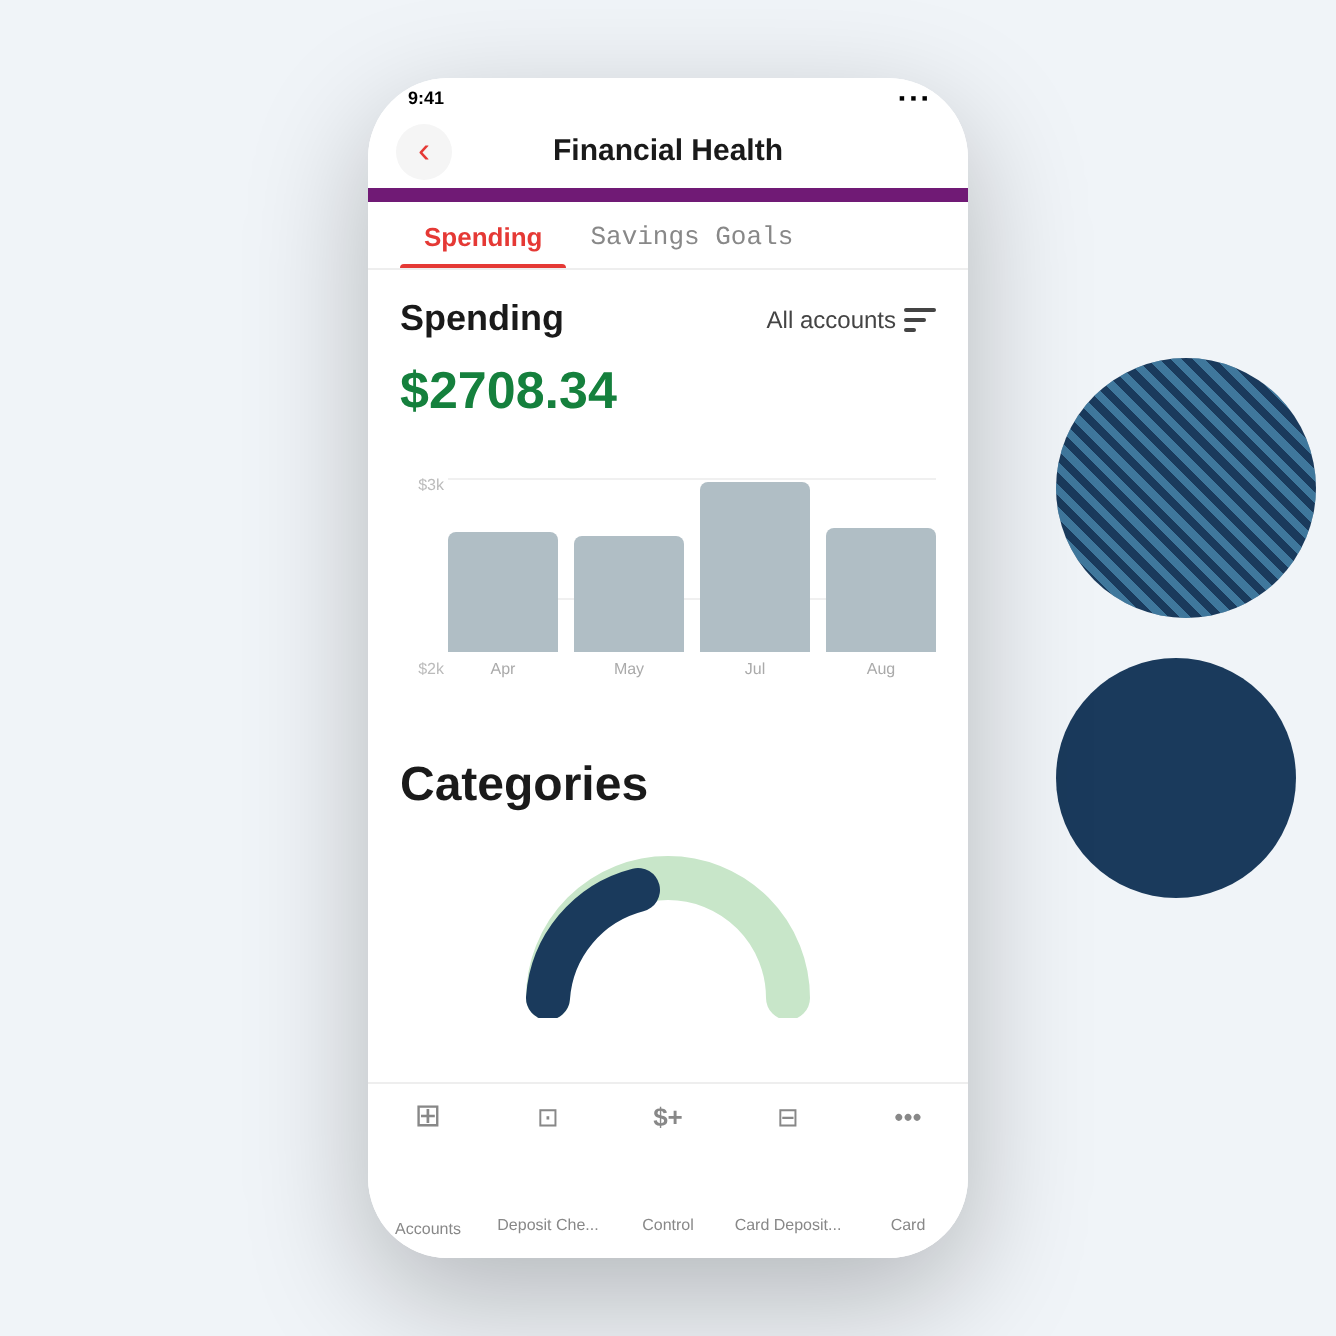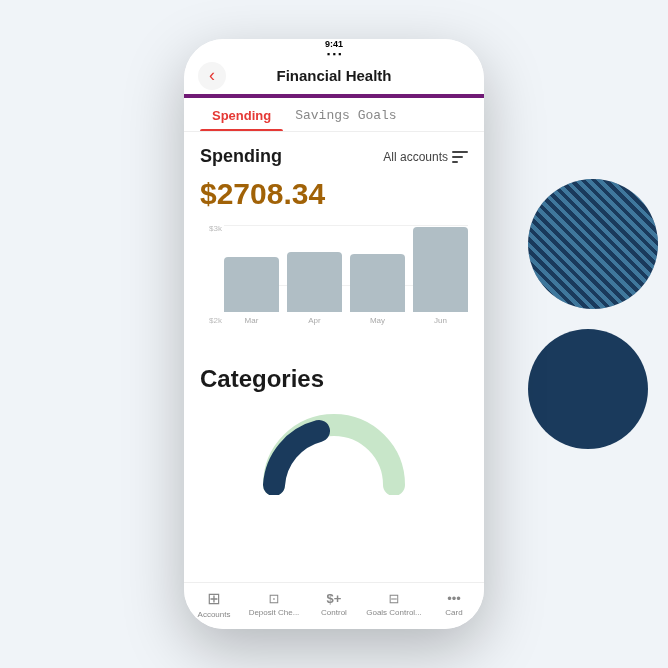--- a/index.html
+++ b/index.html
@@ -77,31 +77,30 @@
 
     .status-bar {
       height: 20px;
       background: #fff;
       display: flex;
       align-items: center;
       justify-content: space-between;
       padding: 0 20px;
       font-size: 9px;
       font-weight: 600;
-      flex-direction: column;
     }
 
     .header {
       background: #fff;
       padding: 8px 16px 10px;
       display: flex;
       align-items: center;
       justify-content: center;
       position: relative;
-      border-bottom: 4px solid #701a75;
+      border-bottom: 7px solid #701a75;
     }
 
     .back-btn {
       position: absolute;
       left: 14px;
       width: 28px;
       height: 28px;
       background: #f5f5f5;
       border-radius: 50%;
       display: flex;
@@ -212,24 +211,24 @@
 
     .date-label {
       font-size: 10px;
       font-weight: 600;
       color: #888;
       letter-spacing: 0.5px;
       margin-bottom: 2px;
     }
 
     .amount {
-      font-size: 30px;
+      font-size: 26px;
       font-weight: 700;
-      color: #a16207;
-      margin-bottom: 14px;
+      color: #15803d;
+      margin-bottom: 28px;
     }
 
     .chart-area {
       margin-bottom: 20px;
     }
 
     .bar-chart {
       position: relative;
       height: 120px;
     }
@@ -343,20 +342,21 @@
     .nav-icon {
       font-size: 16px;
       color: #888;
     }
 
     .nav-label {
       font-size: 8px;
       color: #888;
       text-align: center;
       white-space: nowrap;
+      margin-top: 40px;
     }
   </style>
 </head>
 <body>
 
 <div class="bg-decoration">
   <div class="circle-striped"></div>
   <div class="circle-dark"></div>
 </div>
 
@@ -404,34 +404,34 @@
           <div class="grid-line" style="top: 0;"></div>
           <div class="grid-line" style="top: 50%;"></div>
 
           <div class="bars-container">
             <div class="chart-y-labels">
               <span class="chart-y-label">$3k</span>
               <span class="chart-y-label">$2k</span>
             </div>
 
             <div class="bar-group">
-              <div class="bar default" style="height: 55px;"></div>
-              <span class="bar-label">Mar</span>
-            </div>
-            <div class="bar-group">
               <div class="bar default" style="height: 60px;"></div>
               <span class="bar-label">Apr</span>
             </div>
             <div class="bar-group">
               <div class="bar default" style="height: 58px;"></div>
               <span class="bar-label">May</span>
             </div>
             <div class="bar-group">
               <div class="bar default" style="height: 85px;"></div>
-              <span class="bar-label">Jun</span>
+              <span class="bar-label">Jul</span>
+            </div>
+            <div class="bar-group">
+              <div class="bar default" style="height: 62px;"></div>
+              <span class="bar-label">Aug</span>
             </div>
           </div>
         </div>
       </div>
 
       <div class="categories-section">
         <div class="categories-title">Categories</div>
 
         <div class="donut-chart">
           <svg class="donut-svg" viewBox="0 0 160 90">
@@ -453,21 +453,21 @@
       <div class="nav-item">
         <span class="nav-icon" style="font-size:13px;">⊡</span>
         <span class="nav-label">Deposit Che...</span>
       </div>
       <div class="nav-item">
         <span class="nav-icon" style="font-size:13px; font-weight:700;">$+</span>
         <span class="nav-label">Control</span>
       </div>
       <div class="nav-item">
         <span class="nav-icon" style="font-size:13px;">⊟</span>
-        <span class="nav-label">Goals Control...</span>
+        <span class="nav-label">Card Deposit...</span>
       </div>
       <div class="nav-item">
         <span class="nav-icon" style="font-size:13px;">•••</span>
         <span class="nav-label">Card</span>
       </div>
     </div>
 
   </div>
 </div>
 

